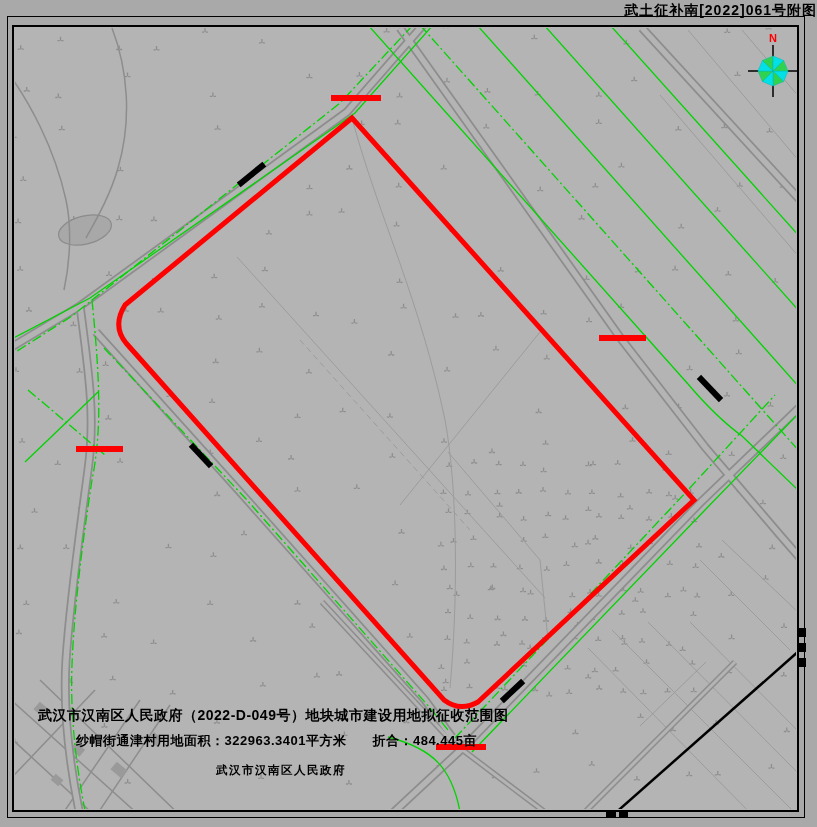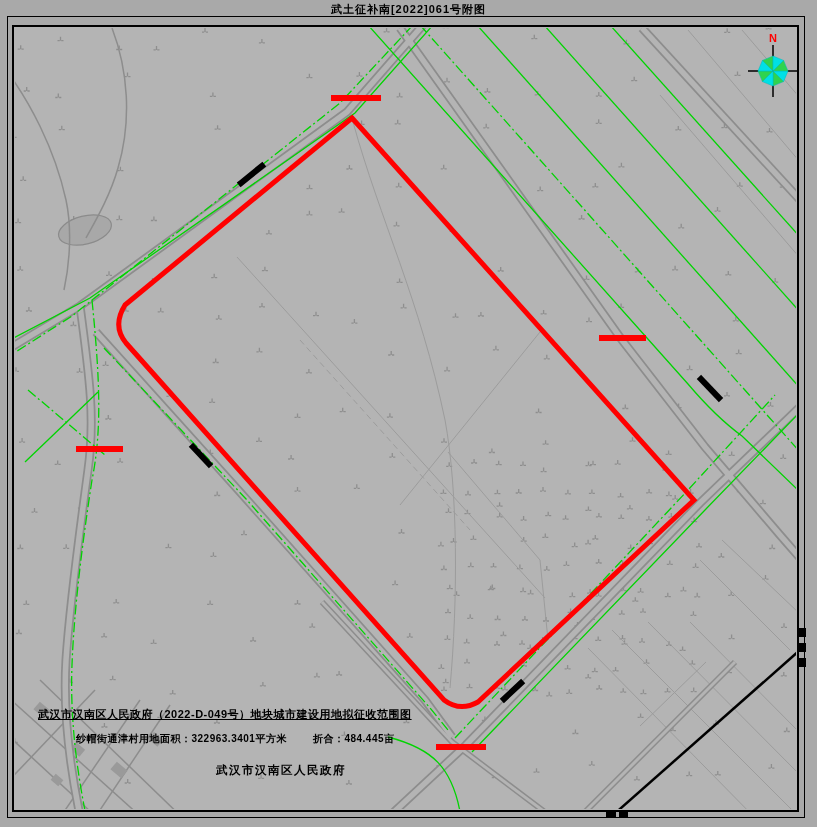--- a/index.html
+++ b/index.html
@@ -7,35 +7,35 @@
     --gray-line:#8d8d8d; --thin-line:#9c9c9c; --black:#000000;
     --cyan:#00e0e6; --cgreen:#2fd34f;
   }
   html,body{margin:0;padding:0;}
   body{
     width:817px;height:827px;position:relative;overflow:hidden;
     background:var(--page-bg);
     font-family:"Liberation Sans","DejaVu Sans",sans-serif;
   }
   .title{
-    position:absolute;top:2px;left:0;width:817px;text-align:center;
-    font-size:11px;font-weight:bold;color:#000;letter-spacing:1px;
+    position:absolute;top:2px;left:0;width:817px;text-align:right;
+    font-size:14px;font-weight:bold;color:#000;letter-spacing:1px;
   }
   .frame-outer{
     position:absolute;left:7px;top:16px;width:798px;height:802px;
     border:1.5px solid var(--black);box-sizing:border-box;
   }
   .frame-inner{
     position:absolute;left:12px;top:25px;width:787px;height:787px;
     border:2.5px solid var(--black);box-sizing:border-box;background:var(--map-bg);
   }
   svg.map{position:absolute;left:0;top:0;}
   .caption{position:absolute;color:#000;font-weight:bold;white-space:nowrap;}
-  .cap1{left:38px;top:707px;font-size:11px;letter-spacing:0.5px;text-decoration:underline;}
-  .cap2{left:76px;top:732px;font-size:10px;letter-spacing:0.5px;}
+  .cap1{left:38px;top:707px;font-size:14px;letter-spacing:0.5px;}
+  .cap2{left:76px;top:732px;font-size:13px;letter-spacing:0.5px;}
   .cap2 .gap{display:inline-block;width:26px;}
   .cap3{left:216px;top:763px;font-size:11.5px;letter-spacing:1.5px;}
   .rd-case{fill:none;stroke:var(--gray-line);stroke-width:9;}
   .rd-case.narrow{stroke-width:6;}
   .rd-fill{fill:none;stroke:var(--map-bg);stroke-width:5.5;}
   .rd-fill.narrow{stroke-width:3;}
   .thin{fill:none;stroke:var(--thin-line);stroke-width:1;}
   .thin2{fill:none;stroke:var(--gray-line);stroke-width:1.5;}
   .green{fill:none;stroke:var(--green);stroke-width:1.3;}
   .green.dd{stroke-dasharray:10 3 2 3;}

